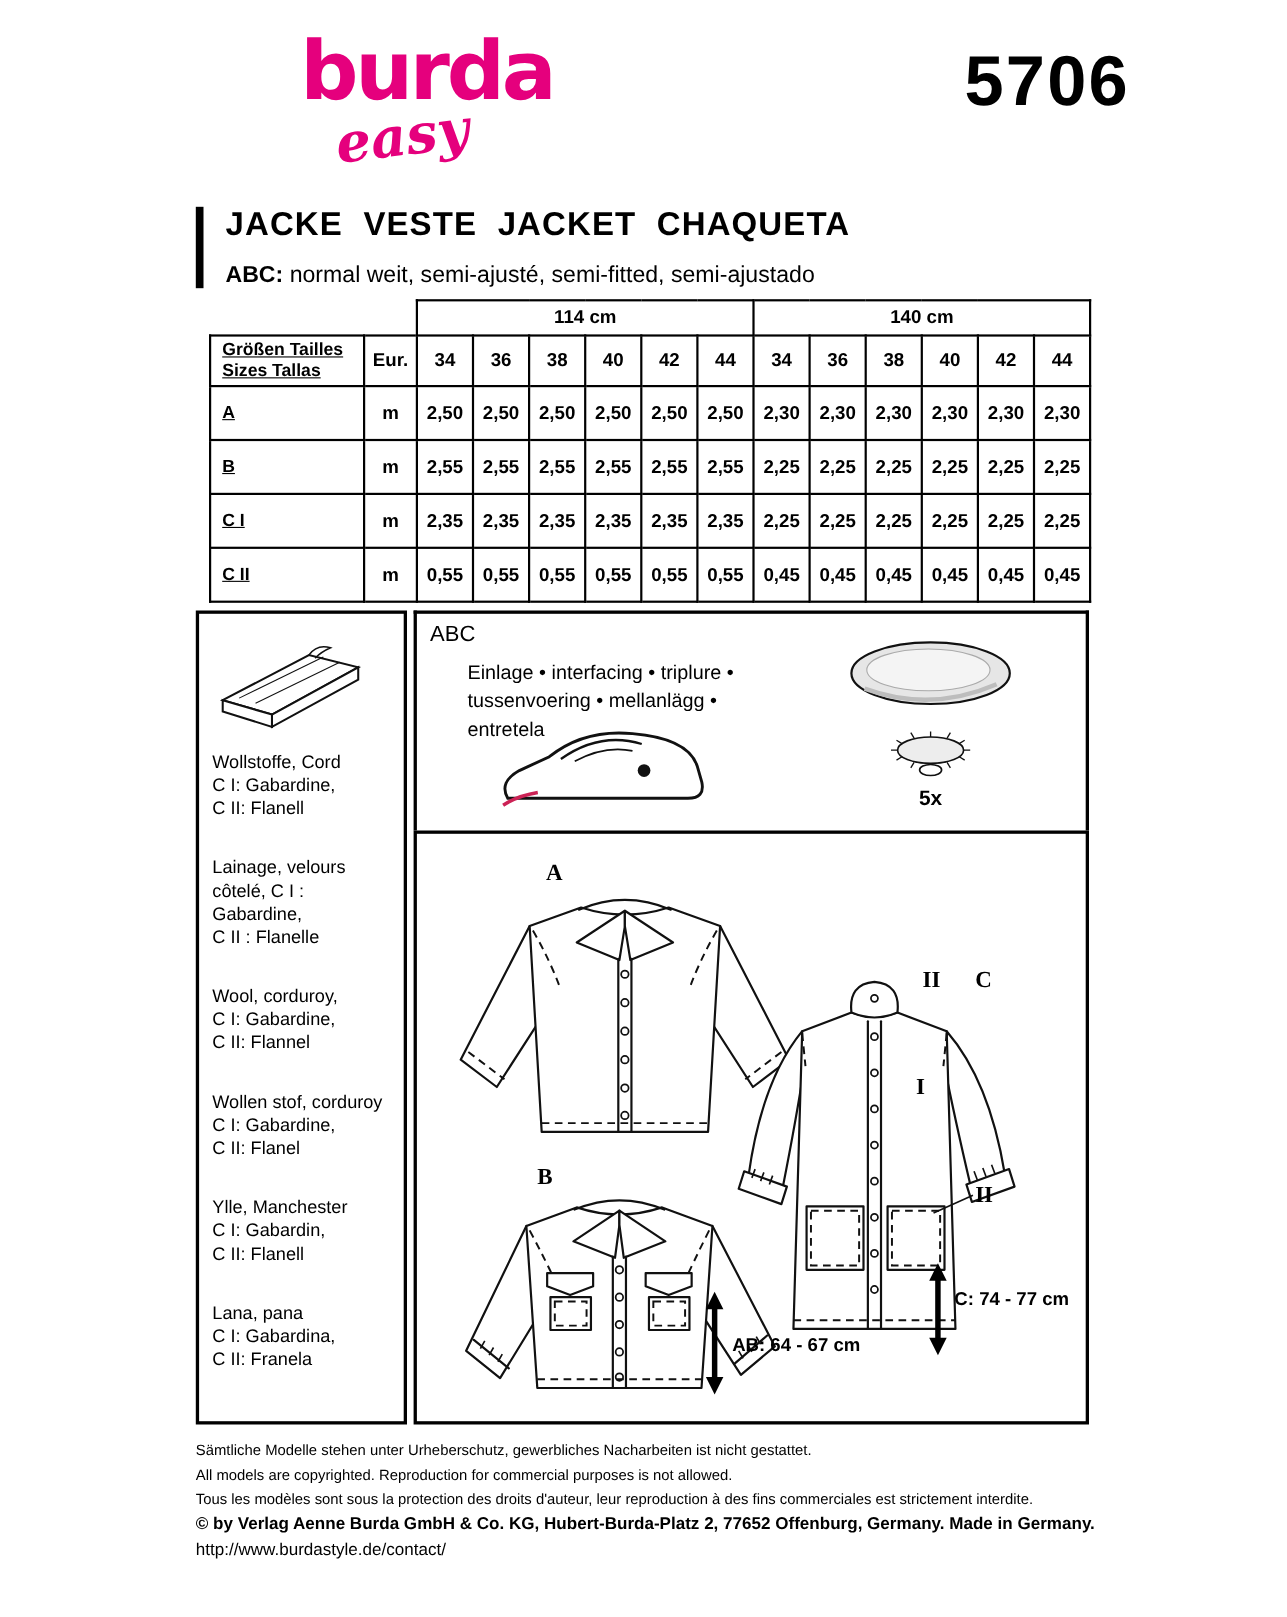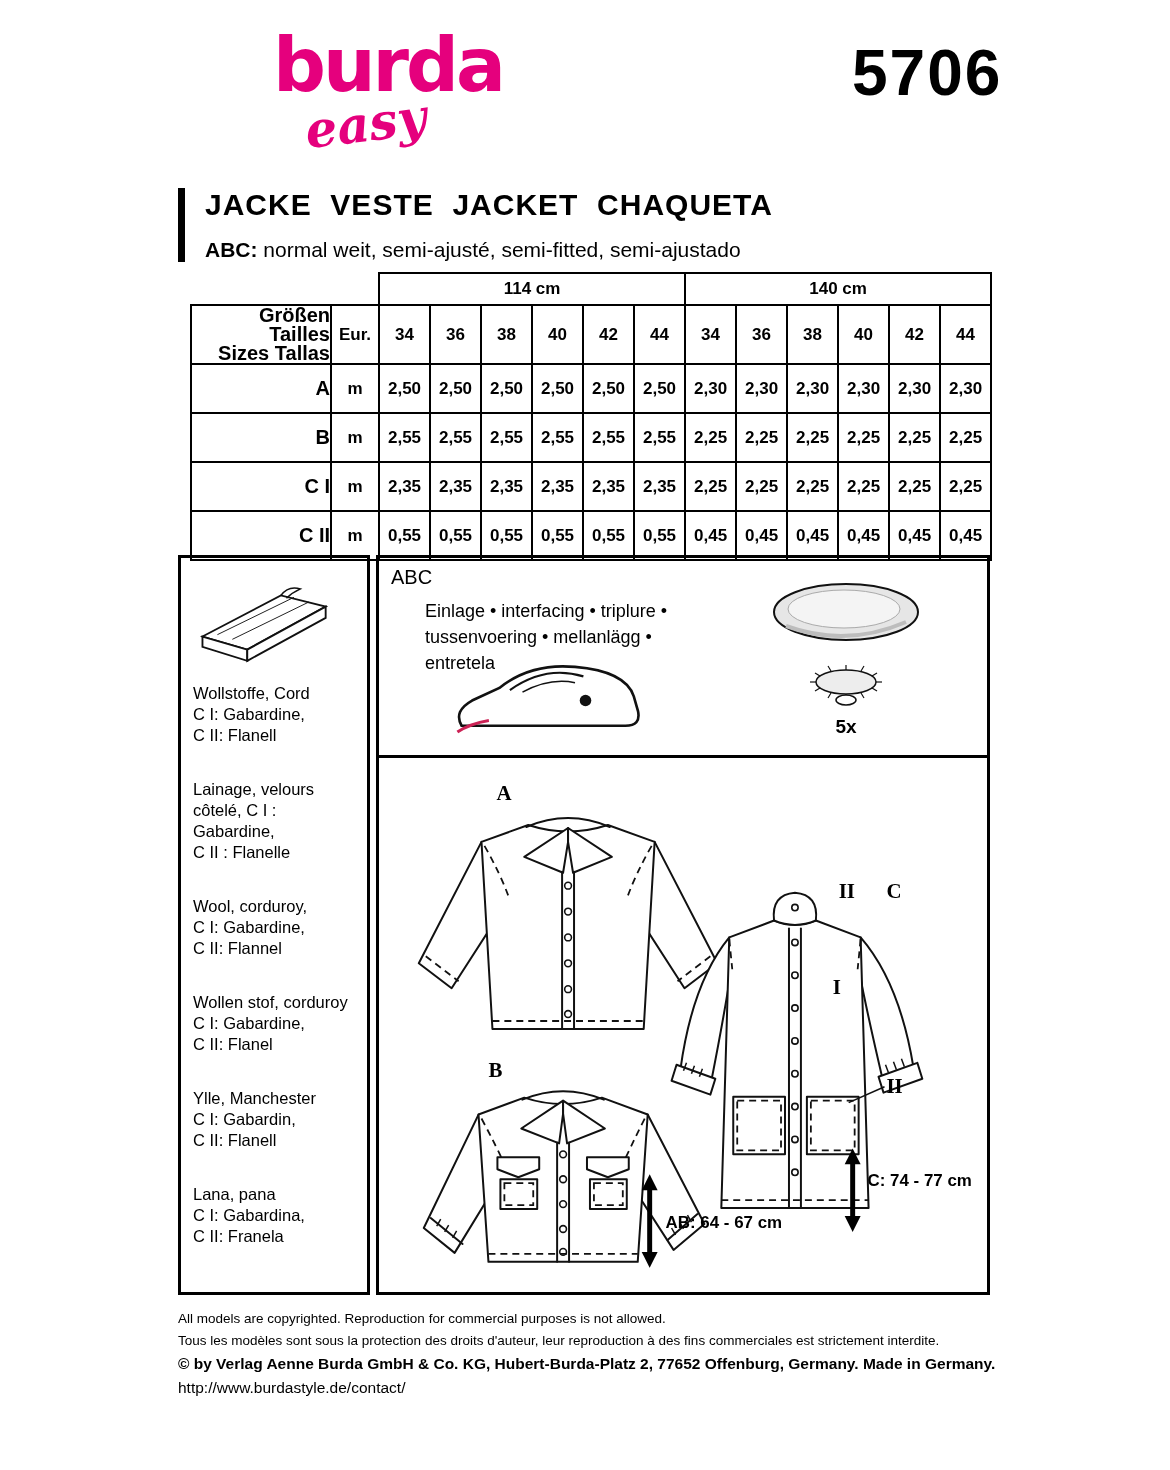--- a/index.html
+++ b/index.html
@@ -9,39 +9,39 @@
           margin:0 auto; overflow:hidden; }
 
   
   .logo { position:absolute; left:183px; top:28px; width:320px; height:150px;text-align:right; }
   .logo-burda { font-family:"DejaVu Sans", sans-serif; font-weight:bold; font-size:74px;
                 color:var(--brand); letter-spacing:-3px; line-height:1; }
   .logo-easy { position:absolute; left:122px; top:66px; font-family:"DejaVu Serif", serif;
                font-style:italic; font-weight:bold; font-size:50px; color:var(--brand);
                transform:rotate(-7deg); }
   .pattern-number { position:absolute; left:852px; top:36px; width:200px; font-size:64px;
-                    font-weight:bold; letter-spacing:2px; }
+                    font-weight:bold; letter-spacing:2px;text-align:center; }
 
   
   .title-bar { position:absolute; left:178px; top:188px; width:7px; height:74px; background:#000; }
   .title-main { position:absolute; left:205px; top:188px; font-size:30px; font-weight:bold;
                 letter-spacing:1px; white-space:pre; }
   .title-sub { position:absolute; left:205px; top:238px; font-size:21px; white-space:pre; }
   .title-sub b { font-weight:bold; }
 
   
   .size-table { position:absolute; left:190px; top:272px; border-collapse:collapse;
                 table-layout:fixed; width:800px; }
   .size-table td { border:2px solid #000; text-align:center; font-weight:bold; font-size:17px;
                    padding:0; }
   .size-table tr.r1 td { height:32px; }
   .size-table tr.r2 td { height:46px; }
   .size-table tr.rd td { height:49px; }
   .size-table td.cell-empty { border:none; }
-  .size-table td.c-label { text-align:right; padding-left:10px; font-size:20px; line-height:19px; }
+  .size-table td.c-label { text-align:left; padding-left:10px; font-size:16px; line-height:19px;text-decoration:underline; }
   .col-lab { width:140px; } .col-eur { width:48px; } .col-sz { width:51px; }
 
   
   .fabric-panel { position:absolute; left:178px; top:555px; width:192px; height:740px;
                   border:3px solid #000; padding:17px 10px 0 12px; }
   .fabric-icon { display:block; margin:2px 0 14px 2px; }
   .fabric-group { font-size:16.5px; line-height:21px; margin-bottom:33px; }
 
   
   .notions-panel { position:absolute; left:376px; top:555px; width:614px; height:200px;
@@ -375,19 +375,20 @@
       <g>
         <line class="arrow-line" x1="476" y1="404" x2="476" y2="464"></line>
         <polygon class="arrow-head" points="468,408 484,408 476,392"></polygon>
         <polygon class="arrow-head" points="468,460 484,460 476,476"></polygon>
         <text class="svg-measure" x="491" y="430">C: 74 - 77 cm</text>
       </g>
     </svg>
   </div>
 
   <div class="footer">
+    <div class="small">Sämtliche Modelle stehen unter Urheberschutz, gewerbliches Nacharbeiten ist nicht gestattet.</div>
     <div class="small">All models are copyrighted. Reproduction for commercial purposes is not allowed.</div>
     <div class="small">Tous les modèles sont sous la protection des droits d'auteur, leur reproduction à des fins commerciales est strictement interdite.</div>
     <div class="copyright">© by Verlag Aenne Burda GmbH &amp; Co. KG, Hubert-Burda-Platz 2, 77652 Offenburg, Germany. Made in Germany.</div>
     <div class="url">http://www.burdastyle.de/contact/</div>
   </div>
 
 </div>
 
 </body></html>

